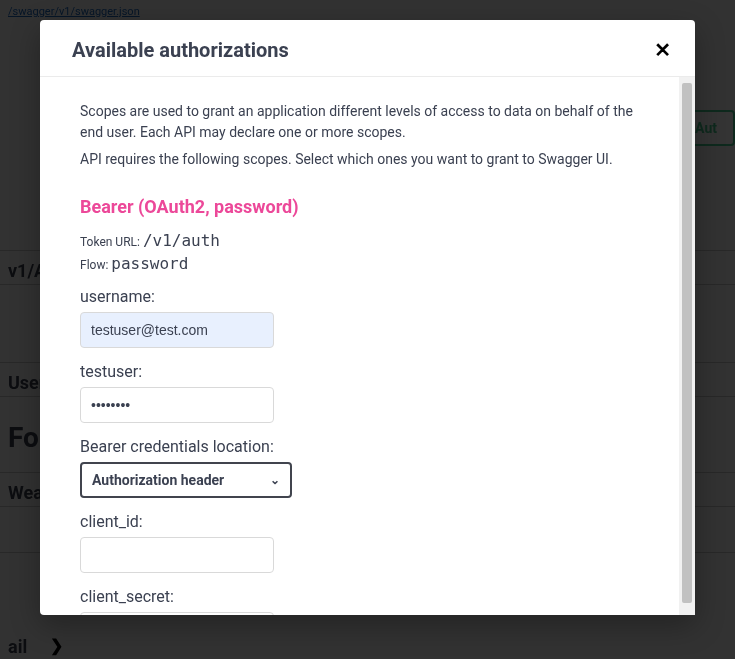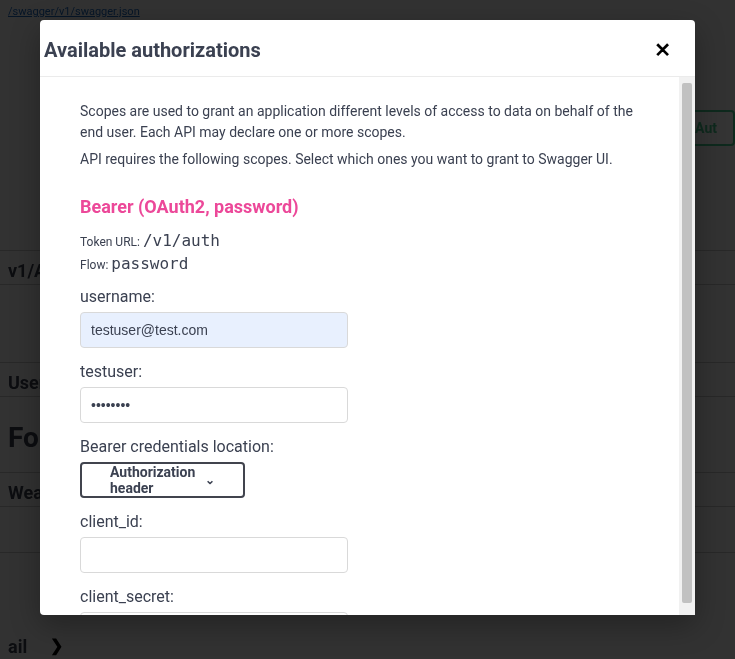--- a/index.html
+++ b/index.html
@@ -78,21 +78,21 @@
       left: 40px;
       width: 655px;
       height: 595px;
       background: #fff;
       border-radius: 4px;
       box-shadow: 0 10px 30px rgba(0,0,0,0.3);
       display: flex;
       flex-direction: column;
     }
     .modal-header {
-      padding: 18px 20px 14px 4px;
+      padding: 18px 20px 14px 32px;
       display: flex;
       justify-content: space-between;
       align-items: flex-start;
       border-bottom: 1px solid #ebebeb;
     }
     .modal-title {
       font-size: 20px;
       font-weight: 700;
       color: #3b4151;
     }
@@ -154,41 +154,41 @@
       color: #3b4151;
     }
     .field-label {
       font-size: 16px;
       color: #3b4151;
       margin-top: 14px;
       margin-bottom: 6px;
       display: block;
     }
     .text-input {
-      width: 268px;
+      width: 194px;
       height: 36px;
       border: 1px solid #d9d9d9;
       border-radius: 4px;
       padding: 6px 10px;
       font-size: 14px;
       color: #3b4151;
       background: #fff;
     }
     .text-input.filled {
       background: #e8f0fe;
     }
     .select-wrap {
-      width: 165px;
+      width: 212px;
       height: 36px;
       border: 2px solid #41444e;
       border-radius: 4px;
       display: flex;
       align-items: center;
       justify-content: space-between;
-      padding: 0 28px;
+      padding: 0 10px;
       font-size: 14px;
       font-weight: 700;
       color: #3b4151;
       background: #fff;
       cursor: pointer;
     }
     .chev {
       font-size: 12px;
     }
     .modal-footer {

